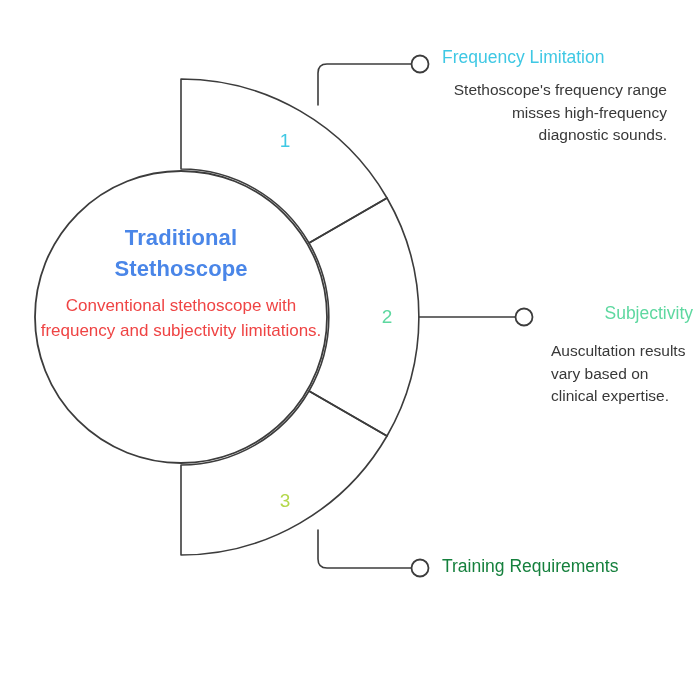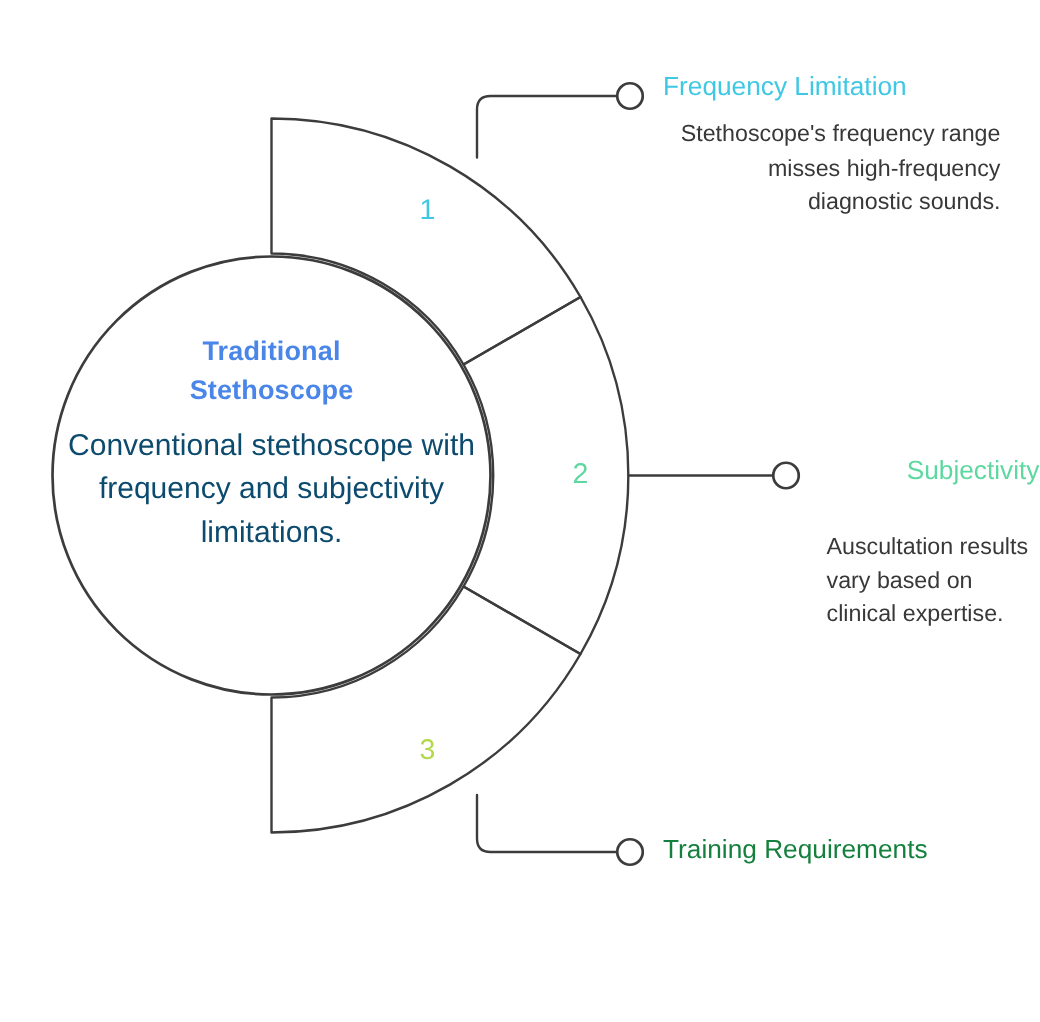--- a/index.html
+++ b/index.html
@@ -43,31 +43,31 @@
   
   .hub {
     position: absolute;
     left: 36px;
     top: 222px;
     width: 290px;
     text-align: center;
     pointer-events: none;
   }
   .hub-title {
-    font-size: 18px;
+    font-size: 22px;
     font-weight: bold;
     line-height: 1.42;
     color: #4a86e8;
     letter-spacing: .1px;
   }
   .hub-desc {
     margin-top: 10px;
-    font-size: 20px;
+    font-size: 17px;
     line-height: 1.46;
-    color: #0c4a6e;
+    color: #ef4444;
   }
 
   
   .seg-num {
     position: absolute;
     font-size: 19px;
     line-height: 1;
     text-align: center;
     width: 30px;
   }
@@ -90,21 +90,21 @@
     line-height: 1.46;
     color: #383838;
   }
 
   #item-1 { left: 442px; top: 47px; width: 240px; }
   #item-1 .item-title { color: #3fc8e4; }
   #item-1 .item-desc { width: 225px; text-align: right; }
 
   #item-2 { left: 551px; top: 303px; width: 142px; }
   #item-2 .item-title { color: #5ed8a0; text-align: right; }
-  #item-2 .item-desc { width: 140px; margin-top: 30px; }
+  #item-2 .item-desc { width: 140px; margin-top: 16px; }
 
   #item-3 { left: 442px; top: 556px; width: 248px; }
   #item-3 .item-title { color: #15803d; }
   #item-3 .item-desc { width: 240px; }
 </style>
 </head>
 <body>
 
 <div id="stage">
 

